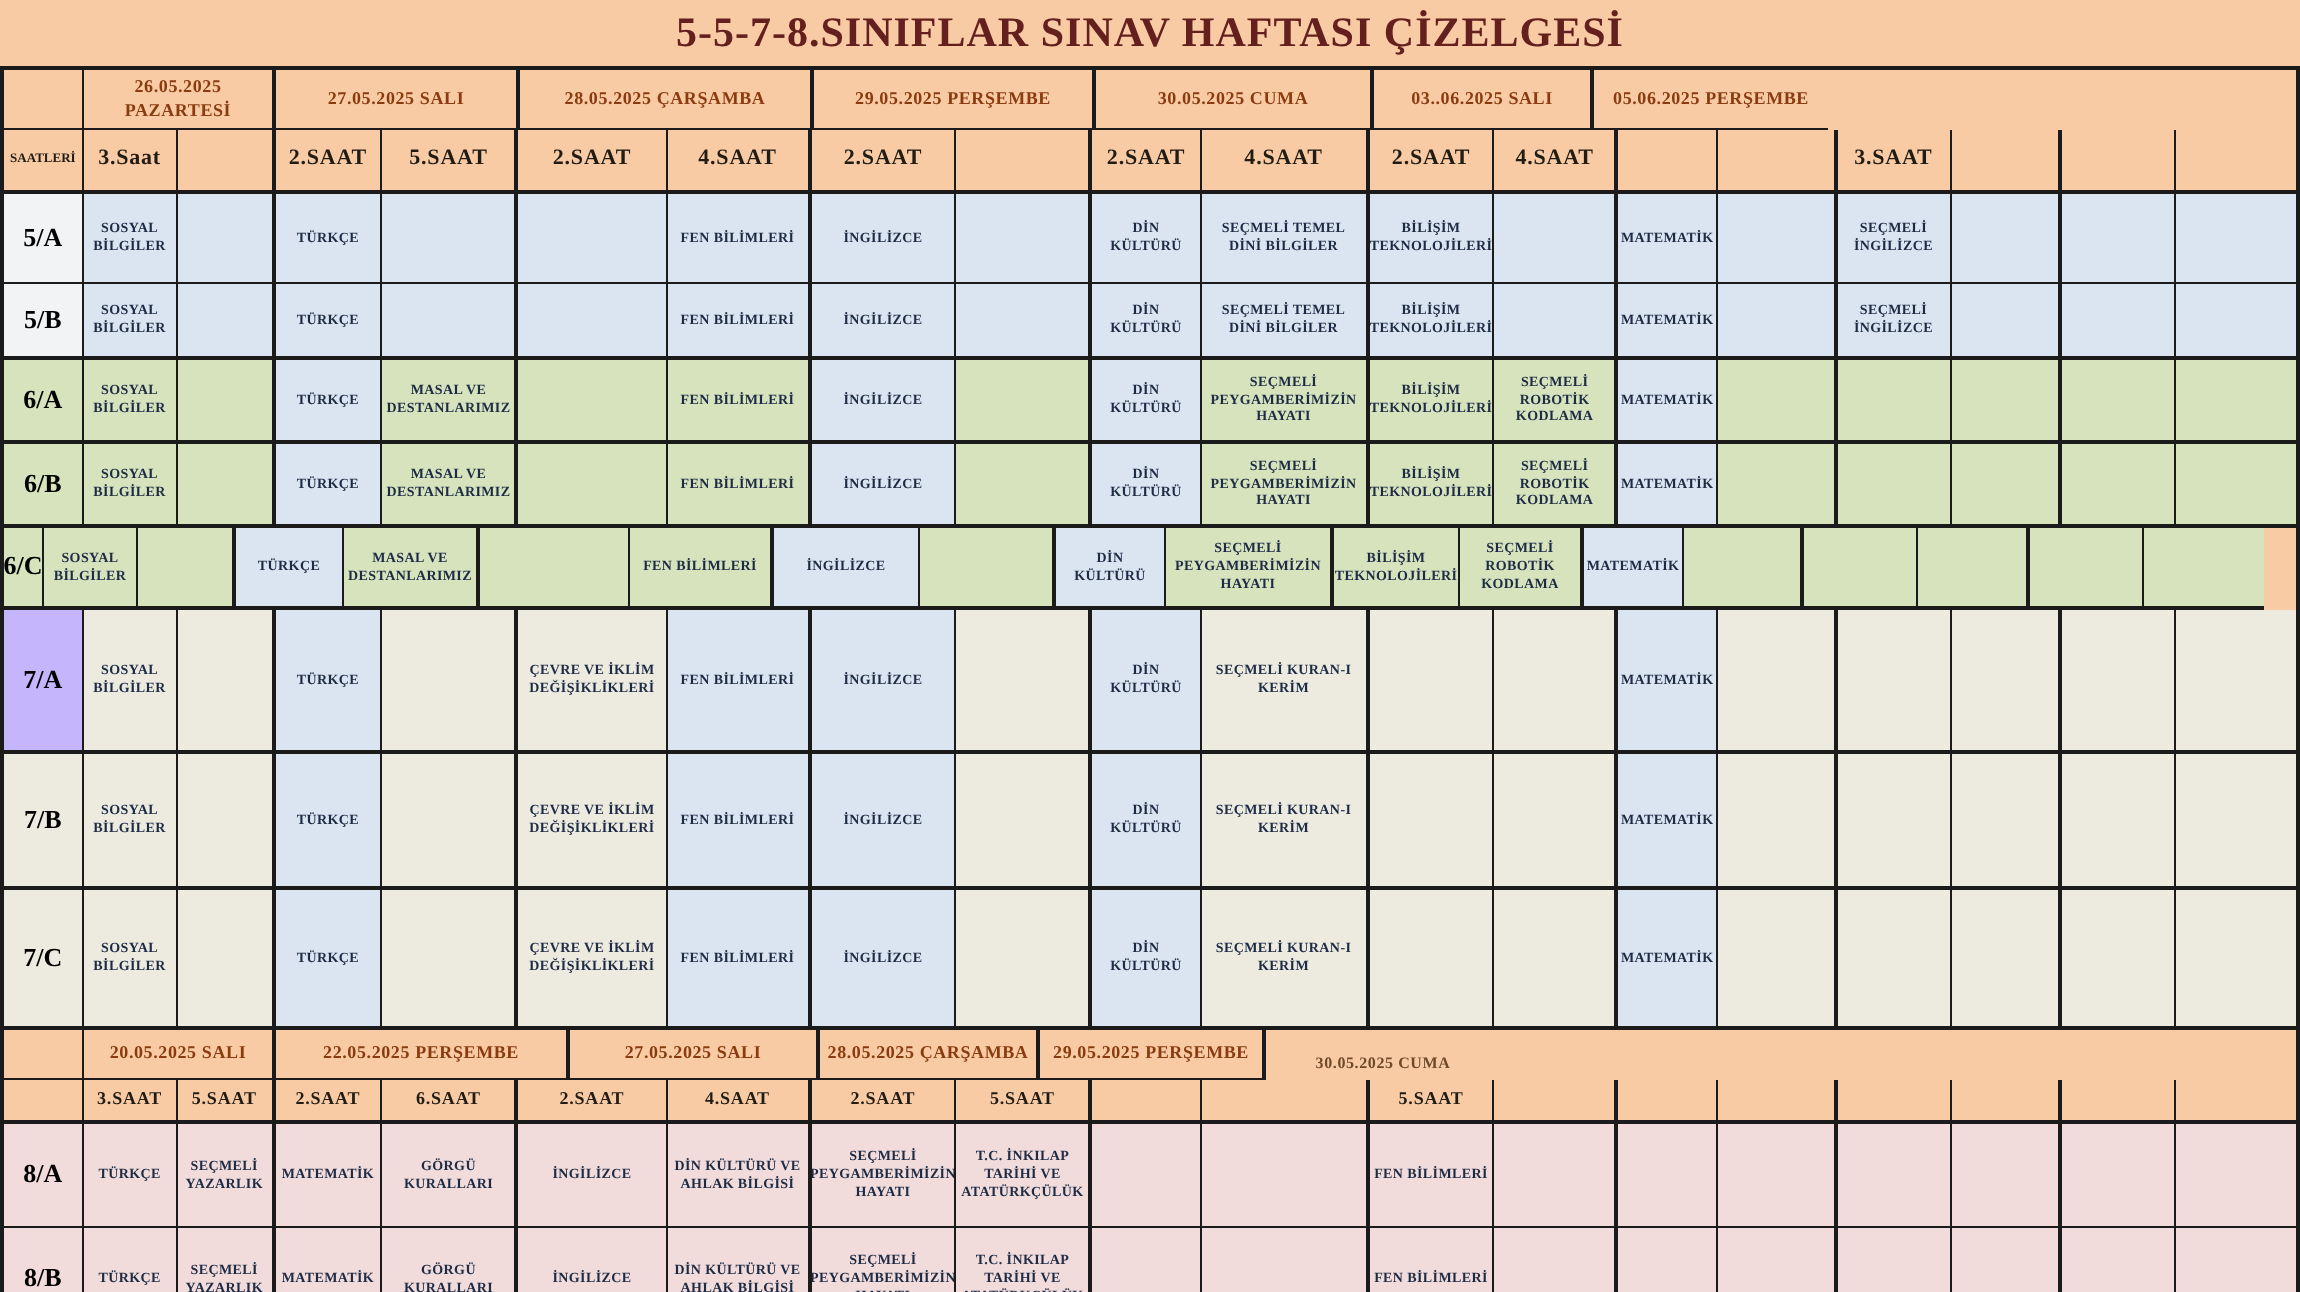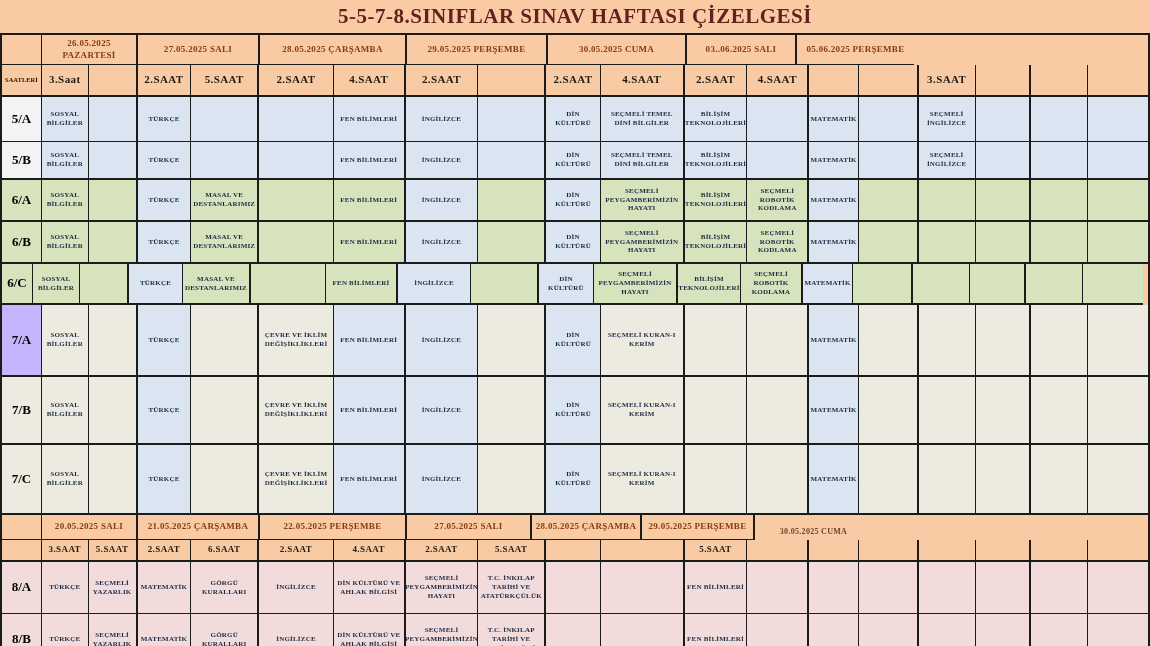--- a/index.html
+++ b/index.html
@@ -172,21 +172,21 @@
         <div class="cell subject" style="width: 63px; background: rgb(214, 227, 188); border-bottom-width: 2px;">BİLİŞİM TEKNOLOJİLERİ</div>
         <div class="cell subject group-end" style="width: 62px; background: rgb(214, 227, 188); border-bottom-width: 2px;">SEÇMELİ ROBOTİK KODLAMA</div>
         <div class="cell subject" style="width: 50px; background: rgb(219, 229, 241); border-bottom-width: 2px;">MATEMATİK</div>
         <div class="cell subject group-end" style="width: 60px; background: rgb(214, 227, 188); border-bottom-width: 2px;"></div>
         <div class="cell subject" style="width: 57px; background: rgb(214, 227, 188); border-bottom-width: 2px;"></div>
         <div class="cell subject group-end" style="width: 56px; background: rgb(214, 227, 188); border-bottom-width: 2px;"></div>
         <div class="cell subject" style="width: 57px; background: rgb(214, 227, 188); border-bottom-width: 2px;"></div>
         <div class="cell subject group-end" style="width: 60px; background: rgb(214, 227, 188); border-bottom-width: 2px;"></div>
       </div>
       <div class="trow" style="height: 41px;">
-        <div class="cell row-label" style="width: 31px; background: rgb(214, 227, 188); border-bottom-width: 2px;">6/C</div>
+        <div class="cell row-label" style="width: 20px; background: rgb(214, 227, 188); border-bottom-width: 2px;">6/C</div>
         <div class="cell subject" style="width: 47px; background: rgb(214, 227, 188); border-bottom-width: 2px;">SOSYAL BİLGİLER</div>
         <div class="cell subject group-end" style="width: 49px; background: rgb(214, 227, 188); border-bottom-width: 2px;"></div>
         <div class="cell subject" style="width: 54px; background: rgb(219, 229, 241); border-bottom-width: 2px;">TÜRKÇE</div>
         <div class="cell subject group-end" style="width: 68px; background: rgb(214, 227, 188); border-bottom-width: 2px;">MASAL VE DESTANLARIMIZ</div>
         <div class="cell subject" style="width: 75px; background: rgb(214, 227, 188); border-bottom-width: 2px;"></div>
         <div class="cell subject group-end" style="width: 72px; background: rgb(214, 227, 188); border-bottom-width: 2px;">FEN BİLİMLERİ</div>
         <div class="cell subject" style="width: 73px; background: rgb(219, 229, 241); border-bottom-width: 2px;">İNGİLİZCE</div>
         <div class="cell subject group-end" style="width: 68px; background: rgb(214, 227, 188); border-bottom-width: 2px;"></div>
         <div class="cell subject" style="width: 55px; background: rgb(219, 229, 241); border-bottom-width: 2px;">DİN KÜLTÜRÜ</div>
         <div class="cell subject group-end" style="width: 84px; background: rgb(214, 227, 188); border-bottom-width: 2px;">SEÇMELİ PEYGAMBERİMİZİN HAYATI</div>
@@ -258,21 +258,20 @@
         <div class="cell subject" style="width: 50px; background: rgb(219, 229, 241); border-bottom-width: 2px;">MATEMATİK</div>
         <div class="cell subject group-end" style="width: 60px; background: rgb(237, 235, 224); border-bottom-width: 2px;"></div>
         <div class="cell subject" style="width: 57px; background: rgb(237, 235, 224); border-bottom-width: 2px;"></div>
         <div class="cell subject group-end" style="width: 56px; background: rgb(237, 235, 224); border-bottom-width: 2px;"></div>
         <div class="cell subject" style="width: 57px; background: rgb(237, 235, 224); border-bottom-width: 2px;"></div>
         <div class="cell subject group-end" style="width: 60px; background: rgb(237, 235, 224); border-bottom-width: 2px;"></div>
       </div>
       <div class="trow" style="height: 25px;">
         <div class="cell peach" style="width: 40px;"></div>
         <div class="cell peach date-cell group-end" style="width: 96px;">20.05.2025 SALI</div>
-        <div class="cell peach date-cell group-end" style="width: 122px;">21.05.2025 ÇARŞAMBA</div>
         <div class="cell peach date-cell group-end" style="width: 147px;">22.05.2025 PERŞEMBE</div>
         <div class="cell peach date-cell group-end" style="width: 125px;">27.05.2025 SALI</div>
         <div class="cell peach date-cell group-end" style="width: 110px;">28.05.2025 ÇARŞAMBA</div>
         <div class="cell peach date-cell group-end" style="width: 113px;">29.05.2025 PERŞEMBE</div>
         <div class="cell peach date-cell group-end small-date no-bottom" style="width: 117px;">30.05.2025 CUMA</div>
       </div>
       <div class="trow" style="height: 22px;">
         <div class="cell peach hour-cell saatler" style="width: 40px; border-bottom-width: 2px;"></div>
         <div class="cell peach hour-cell small" style="width: 47px; border-bottom-width: 2px;">3.SAAT</div>
         <div class="cell peach hour-cell small group-end" style="width: 49px; border-bottom-width: 2px;">5.SAAT</div>

